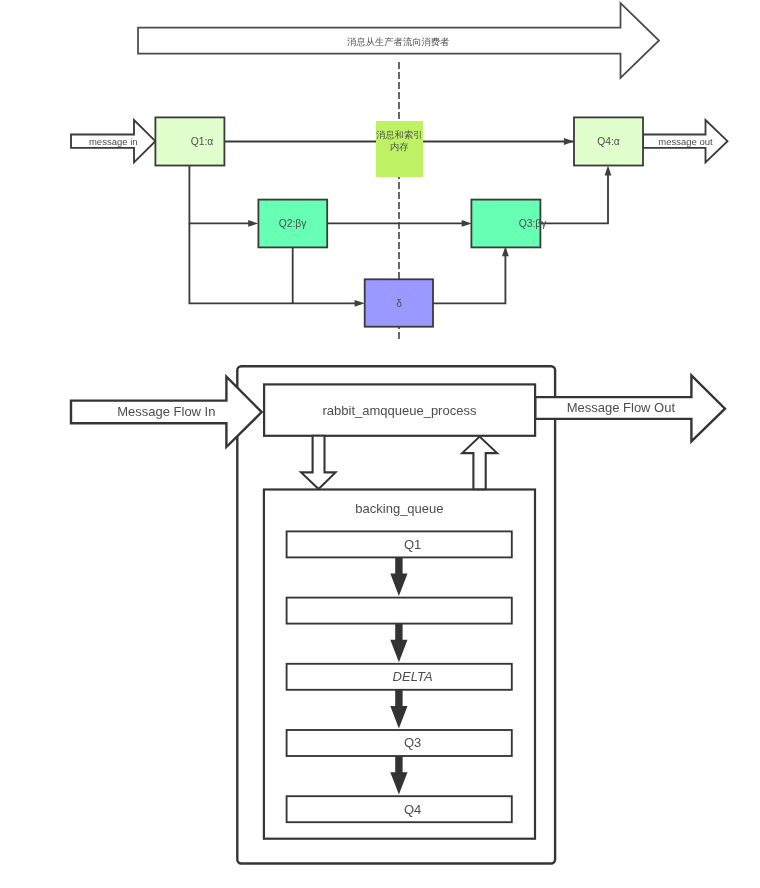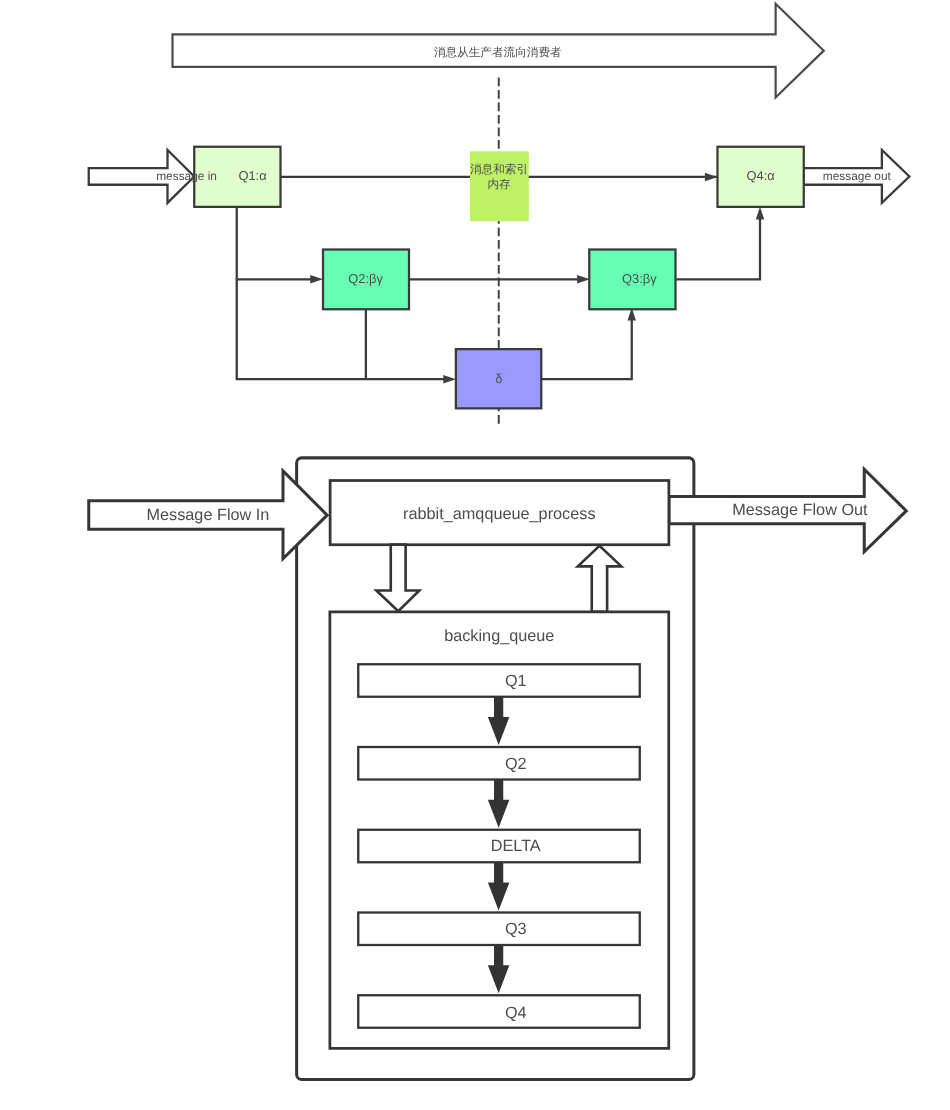--- a/index.html
+++ b/index.html
@@ -3,36 +3,36 @@
 <meta charset="utf-8">
 <title>RabbitMQ Queue Diagram</title>
 <style>
   html,body{margin:0;padding:0;}
   body{width:760px;height:888px;background:#ffffff;overflow:hidden;
        font-family:"Liberation Sans",sans-serif;color:#4d4d4d;}
   #stage{position:relative;width:760px;height:888px;border-radius:17px;}
   svg.layer{position:absolute;left:0;top:0;width:760px;height:888px;}
   .lbl{position:absolute;white-space:pre;color:#4d4d4d;text-align:center;}
   .t-banner{left:138px;top:35.5px;width:520.5px;font-size:9.3px;line-height:12px;}
-  .t-msgin{left:71px;top:136px;width:84.5px;font-size:9.5px;line-height:12px;margin-left:36px;}
+  .t-msgin{left:71px;top:136px;width:84.5px;font-size:9.5px;line-height:12px;}
   .t-msgout{left:643px;top:136px;width:85px;font-size:9.5px;line-height:12px;}
   .t-divider{left:375.5px;top:121px;width:47.5px;font-size:9.3px;line-height:11.8px;background:#bef264;
              padding-top:9px;padding-bottom:23.5px;box-sizing:content-box;}
   .nodelbl{font-size:10.3px;line-height:13px;}
   .n-q1{left:155.5px;top:135.2px;width:69px;margin-left:12px;}
   .n-q2{left:258px;top:217.2px;width:69px;}
   .n-delta{left:364.5px;top:296.8px;width:69px;}
-  .n-q3{left:450px;top:217.2px;width:69px;padding-left:27px;}
+  .n-q3{left:471px;top:217.2px;width:69px;padding-left:27px;}
   .n-q4{left:574px;top:135.2px;width:69px;}
   .b-flowin{left:71px;top:403.5px;width:190.7px;font-size:13px;line-height:16px;}
-  .b-flowout{left:545px;top:400.4px;width:189.8px;font-size:13px;line-height:16px;}
+  .b-flowout{left:526px;top:400.4px;width:189.8px;font-size:13px;line-height:16px;}
   .b-process{left:263.7px;top:402.5px;width:271.5px;font-size:13px;line-height:16px;}
   .b-bq{left:263.7px;top:501px;width:271.5px;font-size:13px;line-height:16px;}
   .qlbl{left:286.6px;width:252px;font-size:13px;line-height:16px;}
-  .q-0{top:536.8px;} .q-1{top:603.0px;} .q-2{top:669.2px;} .q-3{top:735.4px;} .q-4{top:801.6px;}
+  .q-0{top:536.8px;} .q-1{top:603.0px;} .q-2{top:669.2px;font-style:italic;} .q-3{top:735.4px;} .q-4{top:801.6px;}
   .watermark{left:599px;top:857px;width:160px;font-size:18px;line-height:22px;color:#b4b4b4;text-align:left;}
 </style>
 </head>
 <body>
 
 <div id="stage">
 
   <svg class="layer" viewBox="0 0 760 888">
     <g id="top-diagram">
 
@@ -110,19 +110,18 @@
   <div class="lbl nodelbl n-q2">Q2:βγ</div>
   <div class="lbl nodelbl n-delta">δ</div>
   <div class="lbl nodelbl n-q3">Q3:βγ</div>
   <div class="lbl nodelbl n-q4">Q4:α</div>
 
   <div class="lbl b-flowin">Message Flow In</div>
   <div class="lbl b-flowout">Message Flow Out</div>
   <div class="lbl b-bq">backing_queue</div>
   <div class="lbl b-process">rabbit_amqqueue_process</div>
   <div class="lbl qlbl q-0">Q1</div>
-  <div class="lbl qlbl q-1">Q2</div>
   <div class="lbl qlbl q-2">DELTA</div>
   <div class="lbl qlbl q-3">Q3</div>
   <div class="lbl qlbl q-4">Q4</div>
 
 
 </div>
 
 </body></html>

